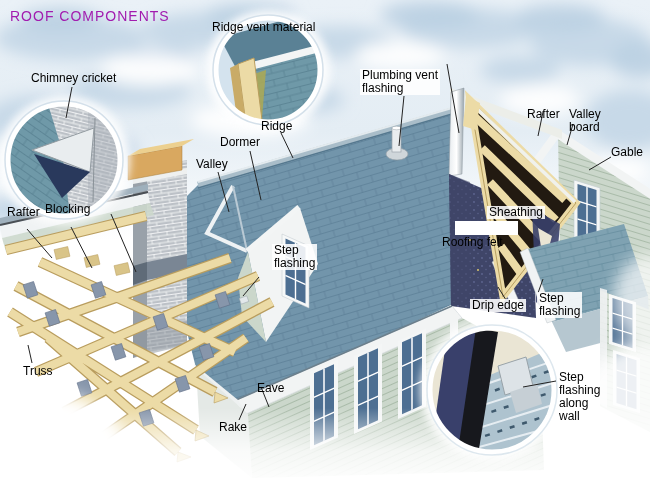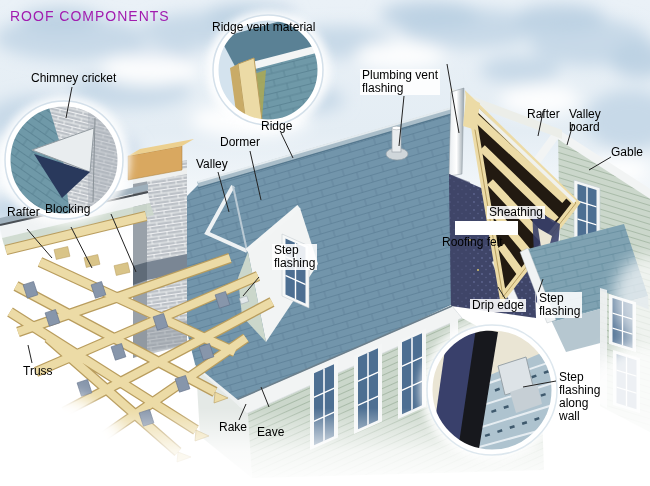--- a/index.html
+++ b/index.html
@@ -383,19 +383,19 @@
       <div class="lbl" style="left: 7px; top: 206px;">Rafter</div>
       <div class="lbl" style="left: 45px; top: 203px;">Blocking</div>
       <div class="lbl" style="left: 442px; top: 236px;">Roofing felt</div>
       <div class="lbl bg" style="left: 272px; top: 244px;">Step
 flashing</div>
       <div class="lbl bg" style="left: 470px; top: 299px;">Drip edge</div>
       <div class="lbl bg" style="left: 537px; top: 292px;">Step flashing</div>
       <div class="lbl" style="left: 23px; top: 365px;">Truss</div>
       <div class="lbl" style="left: 559px; top: 371px;">Step flashing
 along wall</div>
-      <div class="lbl" style="left: 257px; top: 426px;">Eave</div>
+      <div class="lbl" style="left: 257px; top: 382px;">Eave</div>
       <div class="lbl" style="left: 219px; top: 421px;">Rake</div>
     </div>
 
 <div id="title">ROOF COMPONENTS</div>
 
 </div>
 
 </body></html>

